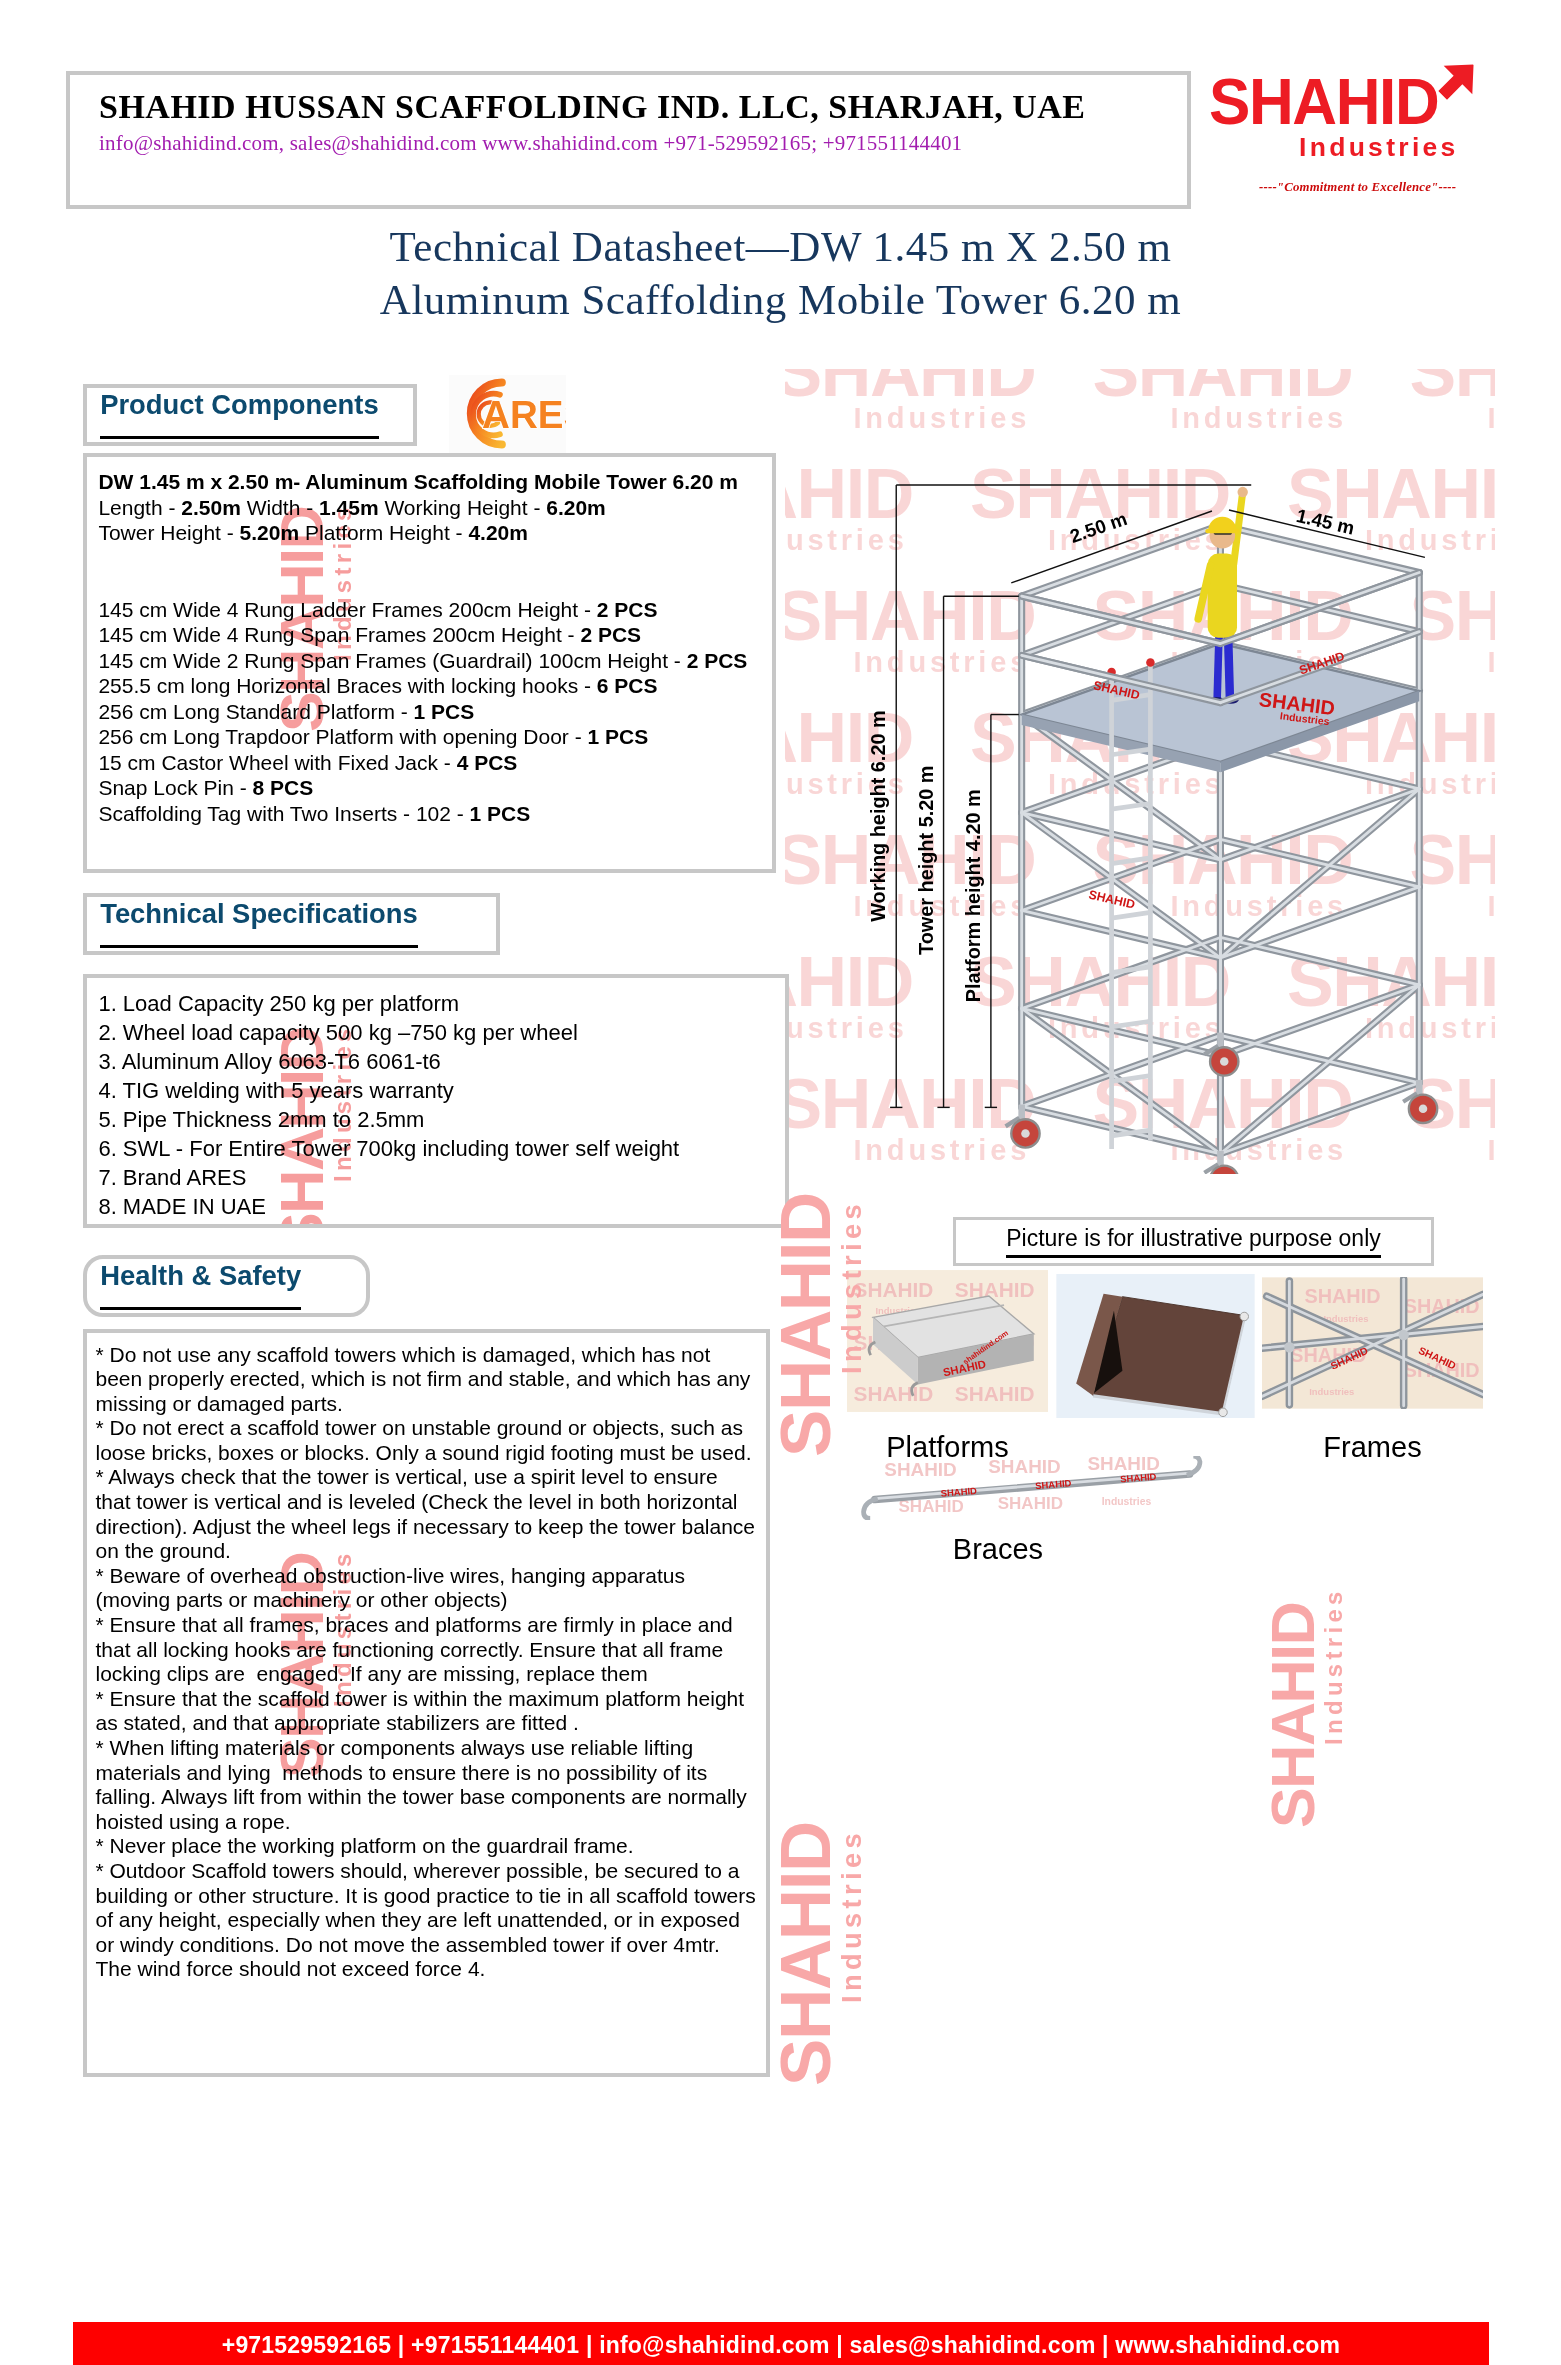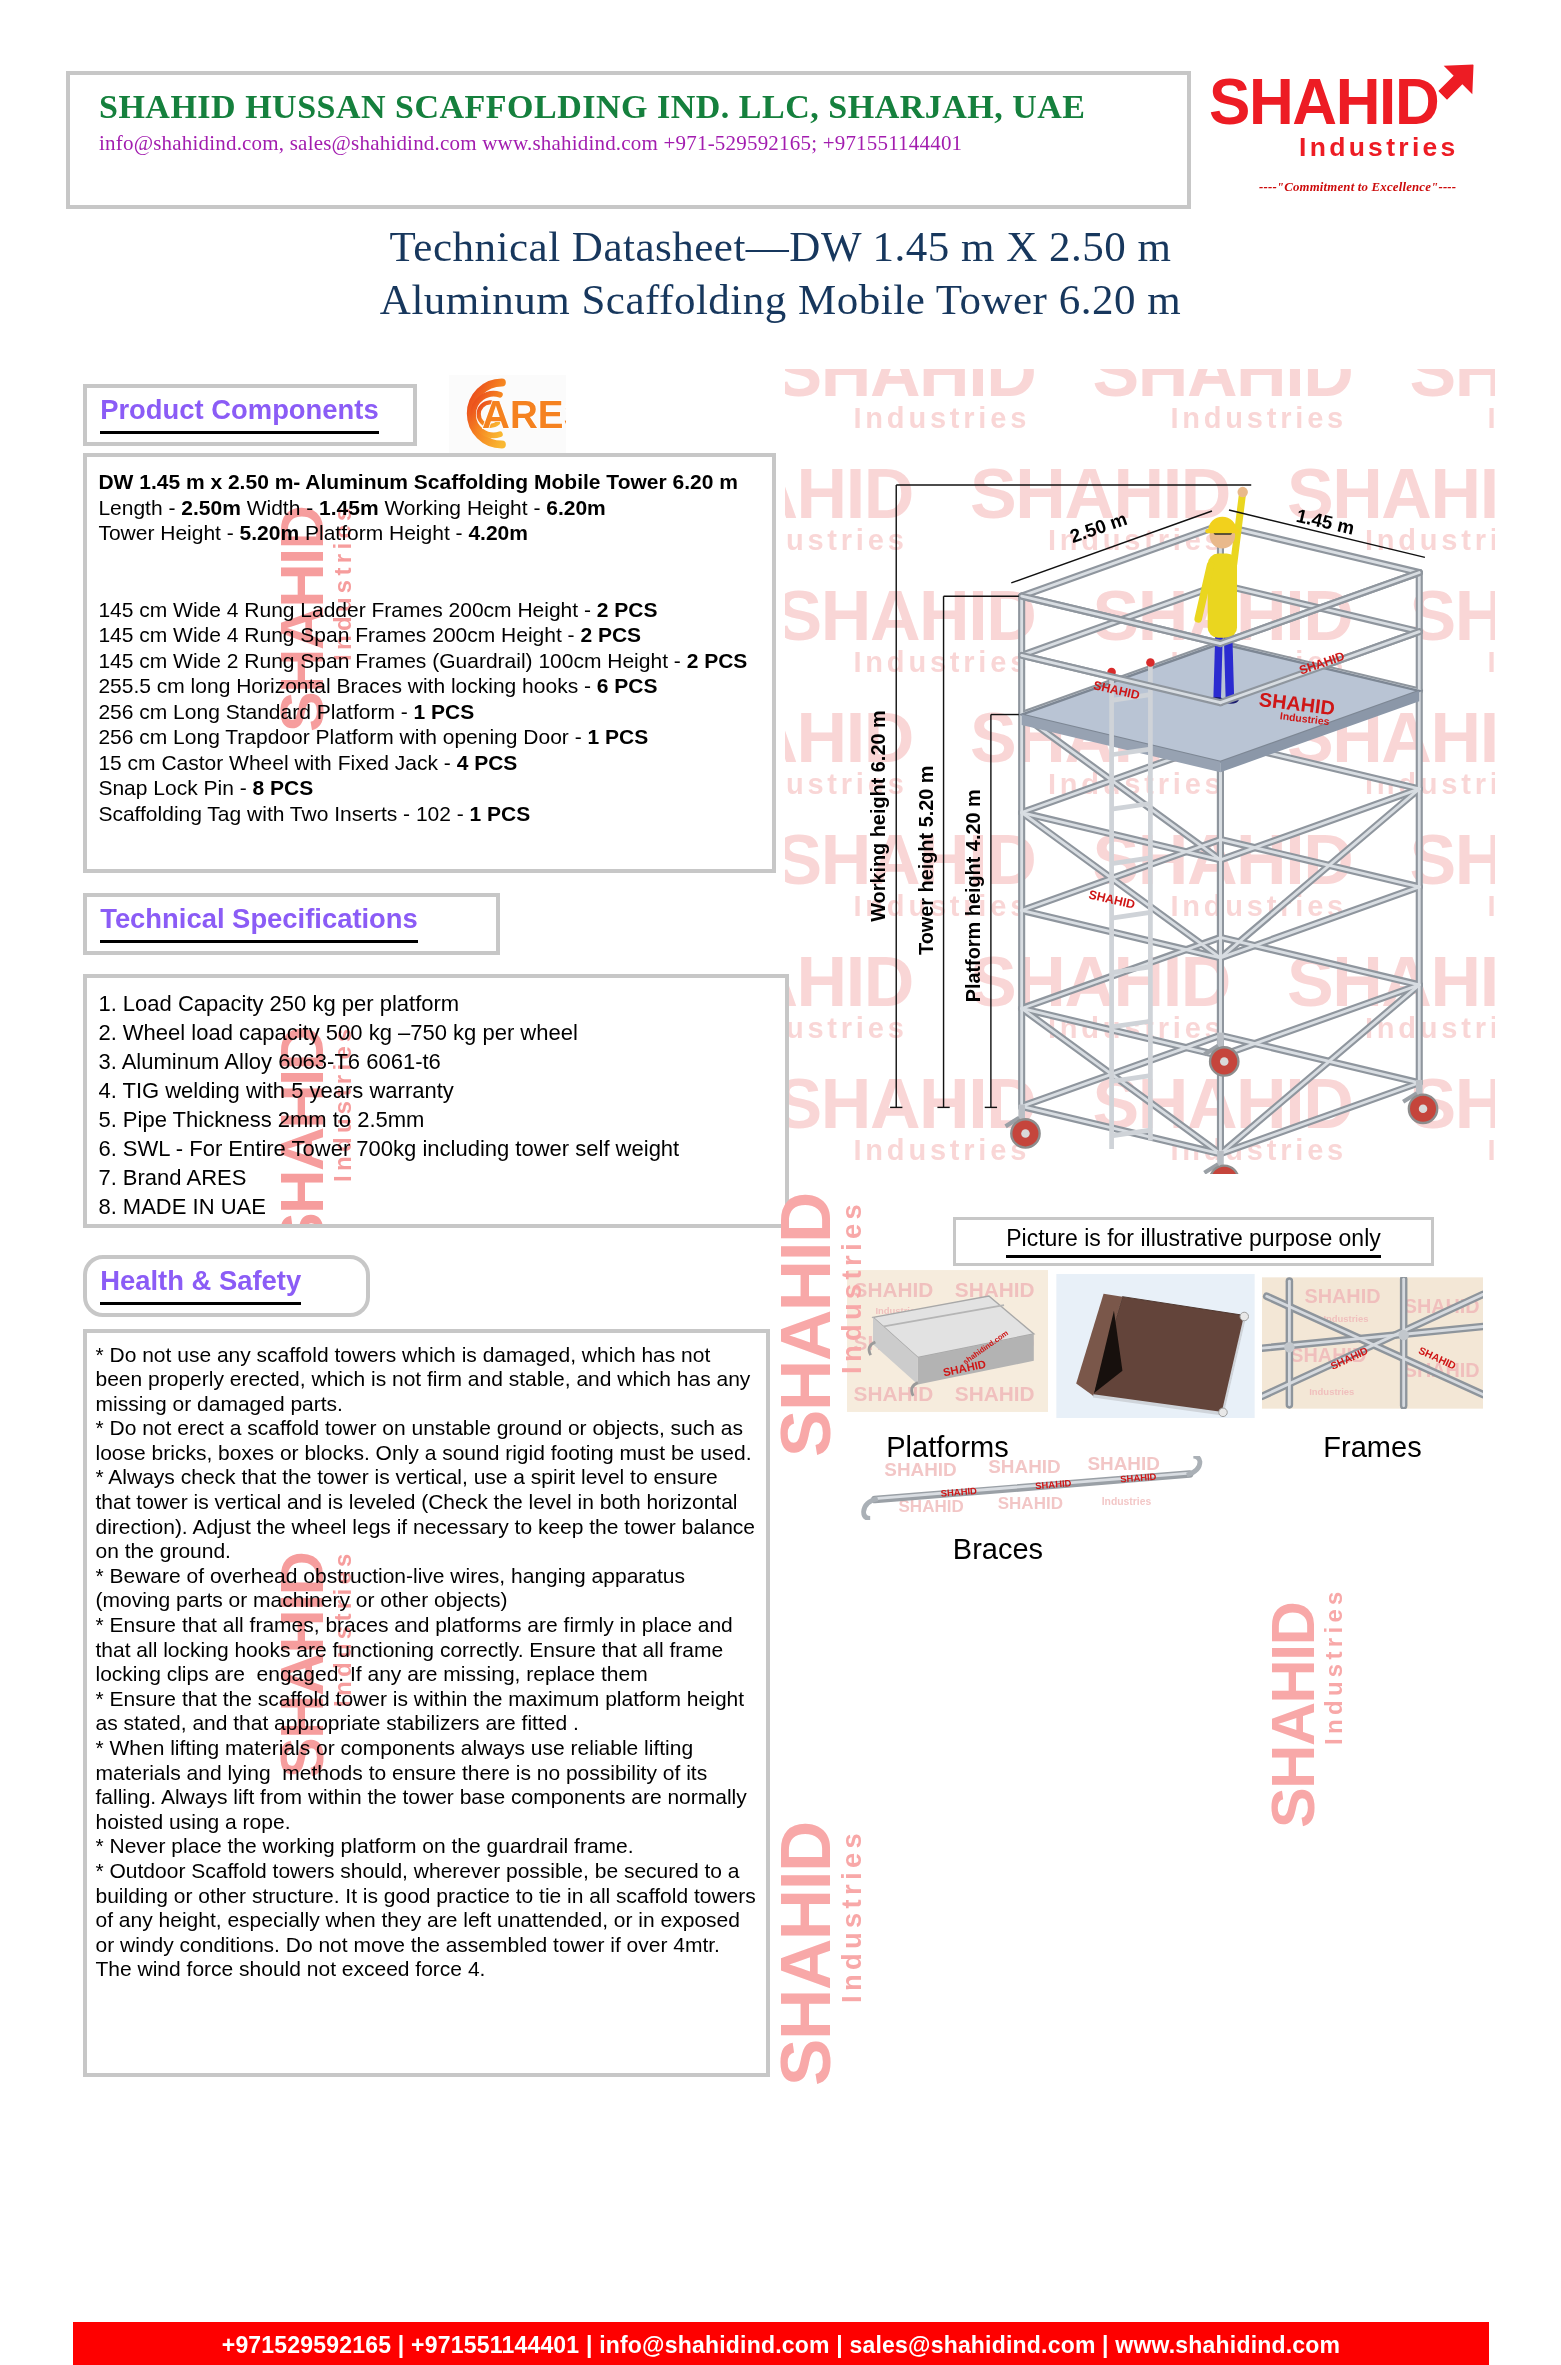--- a/index.html
+++ b/index.html
@@ -8,21 +8,21 @@
     font-family:"Liberation Sans", sans-serif; overflow:hidden;
   }
   
   .header-box {
     position:absolute; left:66px; top:71px; width:1125px; height:138px;
     border:4.7px solid #c7c7c7; background:#fff; box-sizing:border-box;
     padding:14px 0 0 29px;
   }
   .company {
     font-family:"Liberation Serif", serif; font-weight:bold;
-    font-size:34px; color:#15803d; line-height:1.05; letter-spacing:0.5px;
+    font-size:34px; color:#000000; line-height:1.05; letter-spacing:0.5px;
   }
   .contact {
     font-family:"Liberation Serif", serif; font-size:21px; color:#a21caf;
     margin-top:6.6px; letter-spacing:0.2px;
   }
   
   .brand-logo { position:absolute; left:1209px; top:71px; width:284px; height:156px; }
   .brand-row { position:relative; white-space:nowrap; }
   .brand-word {
     font-size:62px; font-weight:800; color:#ed1c24; letter-spacing:-1.4px;
@@ -46,22 +46,22 @@
     position:absolute; left:0; top:221px; width:1561px; text-align:center;
     font-family:"Liberation Serif", serif; font-size:43px; color:#17375d;
     line-height:1.23; letter-spacing:0.5px;
   }
   
   .sec-head {
     position:absolute; border:4.7px solid #c7c7c7; background:#fff; box-sizing:border-box;
     display:flex; align-items:center; padding-left:13.2px;
   }
   .sec-head span {
-    font-weight:bold; font-size:27.4px; color:#8b5cf6; line-height:1.05;
-    border-bottom:3.8px solid #000; padding-bottom:6px; white-space:nowrap;
+    font-weight:bold; font-size:27.4px; color:#0c4a6e; line-height:1.05;
+    border-bottom:3.8px solid #000; padding-bottom:16px; white-space:nowrap;
   }
   
   .sec-box {
     position:absolute; border:4.7px solid #c7c7c7; background:#fff;
     box-sizing:border-box; overflow:hidden;
   }
   .sec-box .content { position:relative; z-index:2; }
   .line { white-space:pre-wrap; }
   .line b { font-weight:bold; }
   .pc-box { left:83px; top:453px; width:693px; height:420px; padding:12.3px 0 0 11.4px; }

